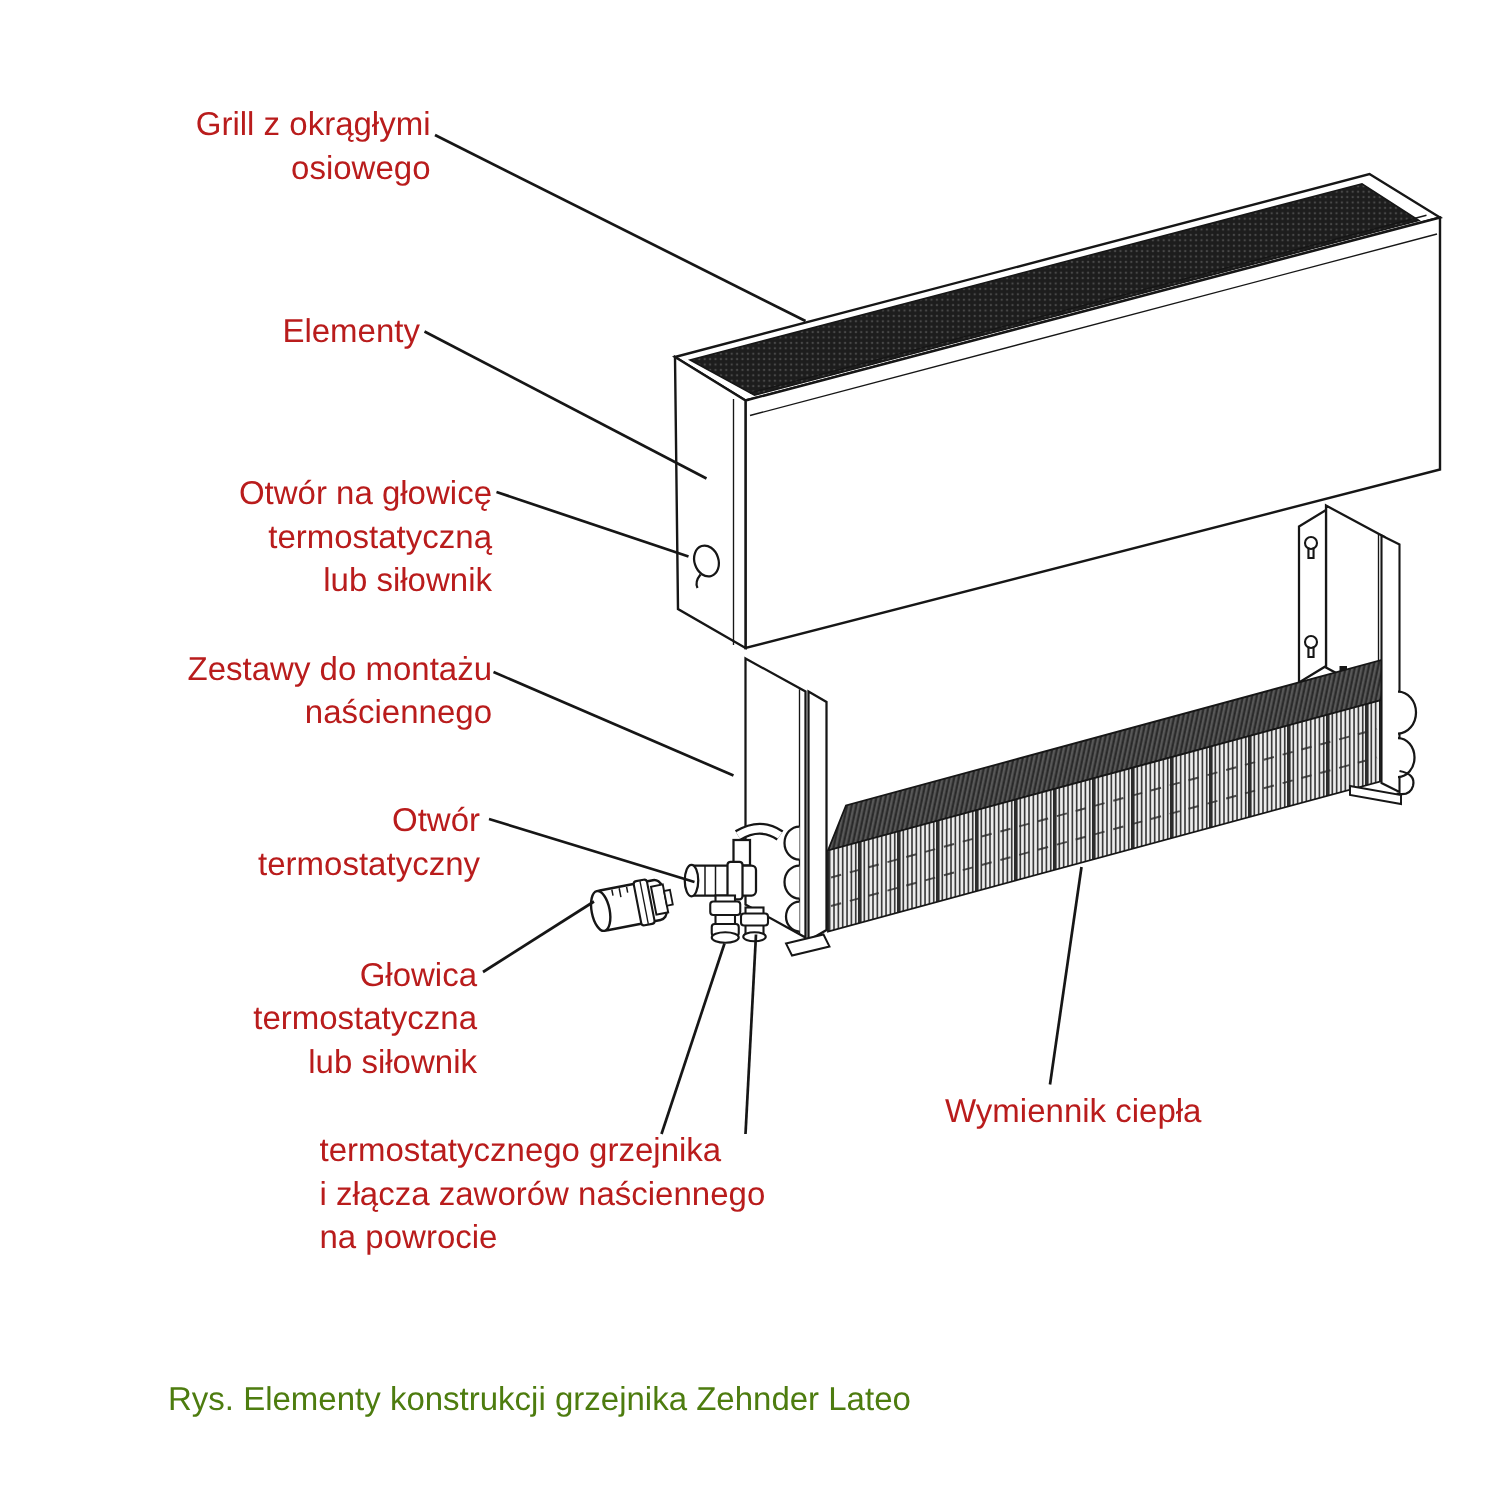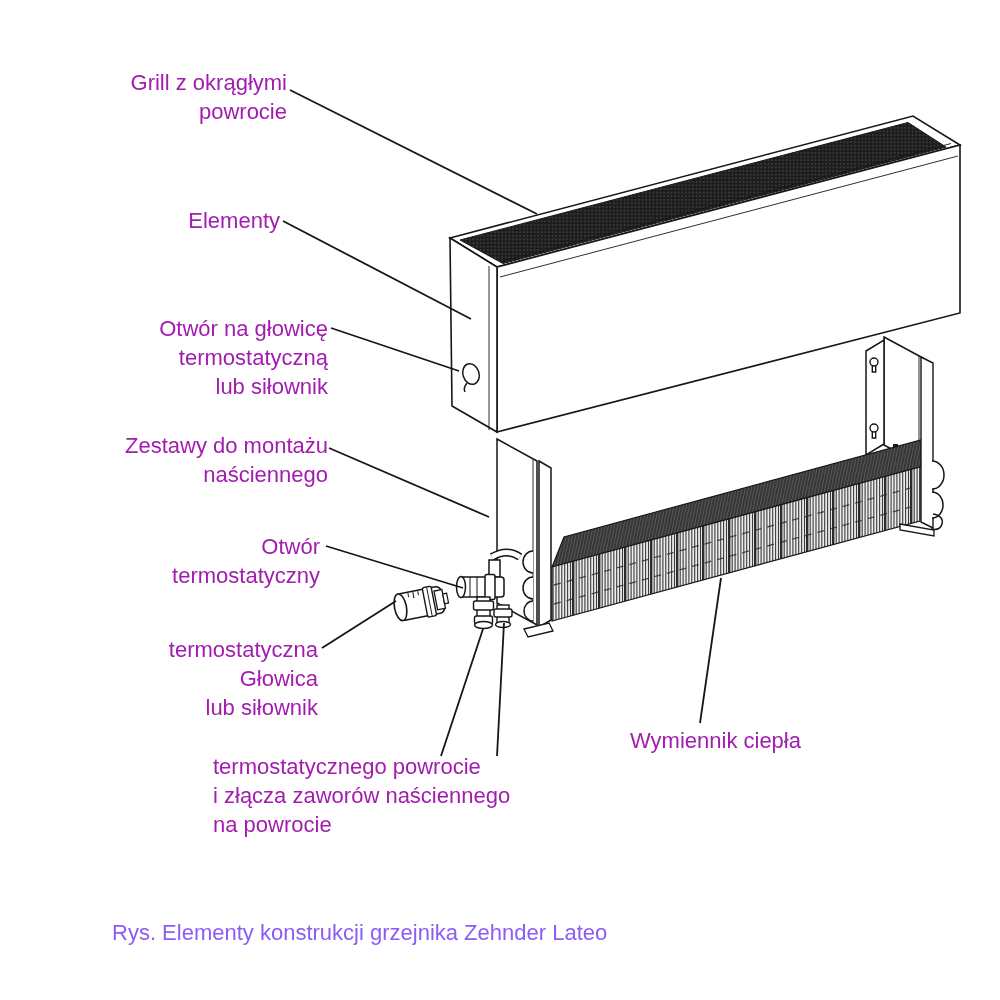--- a/index.html
+++ b/index.html
@@ -1,23 +1,23 @@
 <!DOCTYPE html>
 <html><head>
 <meta charset="utf-8">
 <style>
   html,body{margin:0;padding:0;background:#ffffff;}
   #stage{position:relative;width:1000px;height:1000px;background:#ffffff;overflow:hidden;
          font-family:"Liberation Sans", sans-serif;color:#1c1c1c;}
   svg{position:absolute;left:0;top:0;}
-  .callout{position:absolute;font-size:22px;line-height:29px;white-space:nowrap;color:#a21caf;}
+  .callout{position:absolute;font-size:22px;line-height:29px;white-space:nowrap;color:#b91c1c;}
   .callout.right{text-align:right;}
   .callout.left{text-align:left;}
   .callout span{display:block;}
-  .caption{position:absolute;left:112px;top:920px;font-size:22px;color:#8b5cf6;white-space:nowrap;}
+  .caption{position:absolute;left:112px;top:920px;font-size:22px;color:#4d7c0f;white-space:nowrap;}
 </style>
 </head>
 <body>
 
 <div id="stage">
 
   <svg width="1000" height="1000" viewBox="0 0 1000 1000">
     <defs>
       <pattern id="grillDots" width="3.6" height="3.6" patternUnits="userSpaceOnUse">
         <rect width="3.6" height="3.6" fill="#1d1d1d"></rect>
@@ -155,21 +155,21 @@
       <line x1="326" y1="546" x2="463" y2="588"></line>
       <line x1="322" y1="648" x2="396" y2="601"></line>
       <line x1="441" y1="756" x2="483" y2="629"></line>
       <line x1="497" y1="756" x2="504" y2="623"></line>
       <line x1="700" y1="723" x2="721" y2="578"></line>
     </g>
   </svg>
 
   <div class="callout right" style="right:713px;top:68px;">
     <span>Grill z okrągłymi</span>
-    <span>powrocie</span>
+    <span>osiowego</span>
   </div>
 
   <div class="callout right" style="right:720px;top:206px;">
     <span>Elementy</span>
   </div>
 
   <div class="callout right" style="right:672px;top:314px;">
     <span>Otwór na głowicę</span>
     <span>termostatyczną</span>
     <span>lub siłownik</span>
@@ -179,27 +179,27 @@
     <span>Zestawy do montażu</span>
     <span>naściennego</span>
   </div>
 
   <div class="callout right" style="right:680px;top:532px;">
     <span>Otwór</span>
     <span>termostatyczny</span>
   </div>
 
   <div class="callout right" style="right:682px;top:635px;">
+    <span>Głowica</span>
     <span>termostatyczna</span>
-    <span>Głowica</span>
     <span>lub siłownik</span>
   </div>
 
   <div class="callout left" style="left:213px;top:752px;">
-    <span>termostatycznego powrocie</span>
+    <span>termostatycznego grzejnika</span>
     <span>i złącza zaworów naściennego</span>
     <span>na powrocie</span>
   </div>
 
   <div class="callout left" style="left:630px;top:726px;">
     <span>Wymiennik ciepła</span>
   </div>
 
   <div class="caption">Rys. Elementy konstrukcji grzejnika Zehnder Lateo</div>
 

